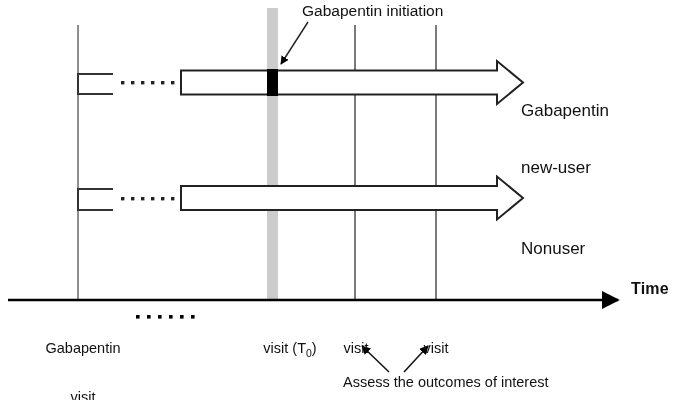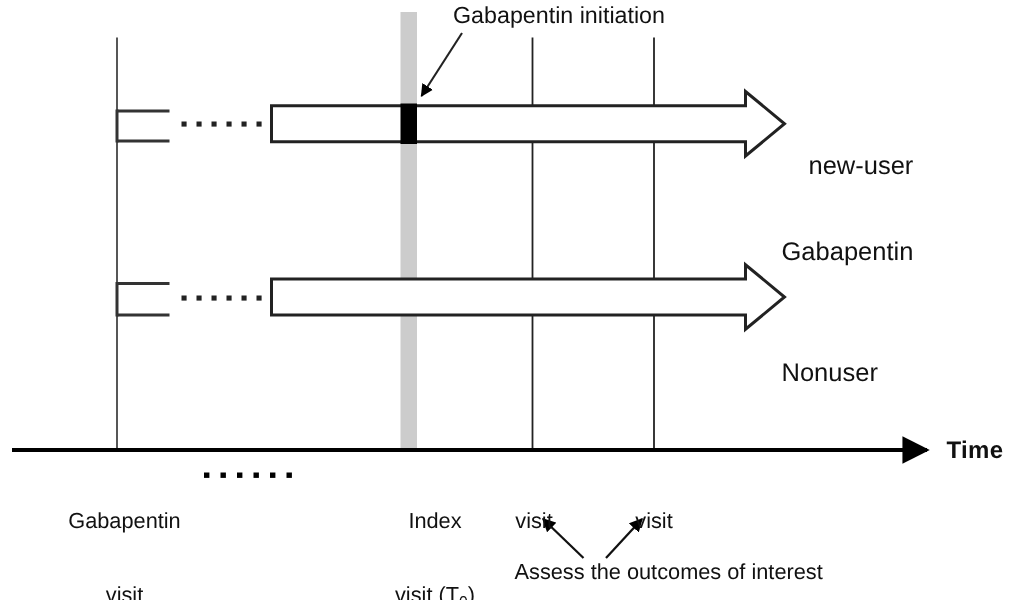--- a/index.html
+++ b/index.html
@@ -22,26 +22,25 @@
     top: 0;
     width: 676px;
     height: 400px;
   }
   .txt {
     position: absolute;
     white-space: pre;
     line-height: 1.12;
     color: #111111;
     font-family: "Liberation Sans", sans-serif;
-    text-align: right;
   }
   .t-annot       { font-size: 15.5px; left: 302px; top: 2px; }
   .t-group1      { font-size: 17px;  left: 521px; top: 63px; }
   .t-group2      { font-size: 17px;  left: 521px; top: 201px; }
-  .t-time        { font-size: 16px;  left: 631px; top: 292px; font-weight: bold; letter-spacing: 0.2px; }
+  .t-time        { font-size: 16px;  left: 631px; top: 280px; font-weight: bold; letter-spacing: 0.2px; }
   .t-enroll      { font-size: 14.5px; left: 36px;  top: 308px; text-align: center; width: 94px; }
   .t-index       { font-size: 14.5px; left: 240px; top: 308px; text-align: center; width: 100px; }
   .t-t01         { font-size: 14.5px; left: 320px; top: 308px; text-align: center; width: 72px; }
   .t-t02         { font-size: 14.5px; left: 400px; top: 308px; text-align: center; width: 72px; }
   .t-assess      { font-size: 14.5px; left: 343px; top: 374px; }
   .sub {
     font-size: 0.72em;
     vertical-align: sub;
     line-height: 0;
   }
@@ -112,37 +111,36 @@
       <rect x="191" y="315" width="3.6" height="3.6"></rect>
     </g>
 
     <line x1="389" y1="372" x2="362" y2="346" stroke="#111111" stroke-width="1.5" marker-end="url(#thin-arrow)"></line>
     <line x1="404" y1="372" x2="428" y2="346" stroke="#111111" stroke-width="1.5" marker-end="url(#thin-arrow)"></line>
   </svg>
 
   <div class="txt t-annot">Gabapentin initiation</div>
 
   <div class="txt t-group1">
+    <div>Gabapentin</div>
     <div>new-user</div>
-    <div>Gabapentin</div>
   </div>
 
   <div class="txt t-group2">
     <div>Nonuser</div>
   </div>
 
   <div class="txt t-time">Time</div>
 
   <div class="txt t-enroll">
     <div>Gabapentin</div>
     <div>visit</div>
   </div>
 
   <div class="txt t-index">
-    <div>Index</div>
     <div><span>visit (T</span><span class="sub">0</span><span>)</span></div>
   </div>
 
   <div class="txt t-t01">
     <div>visit</div>
   </div>
 
   <div class="txt t-t02">
     <div>visit</div>
   </div>

